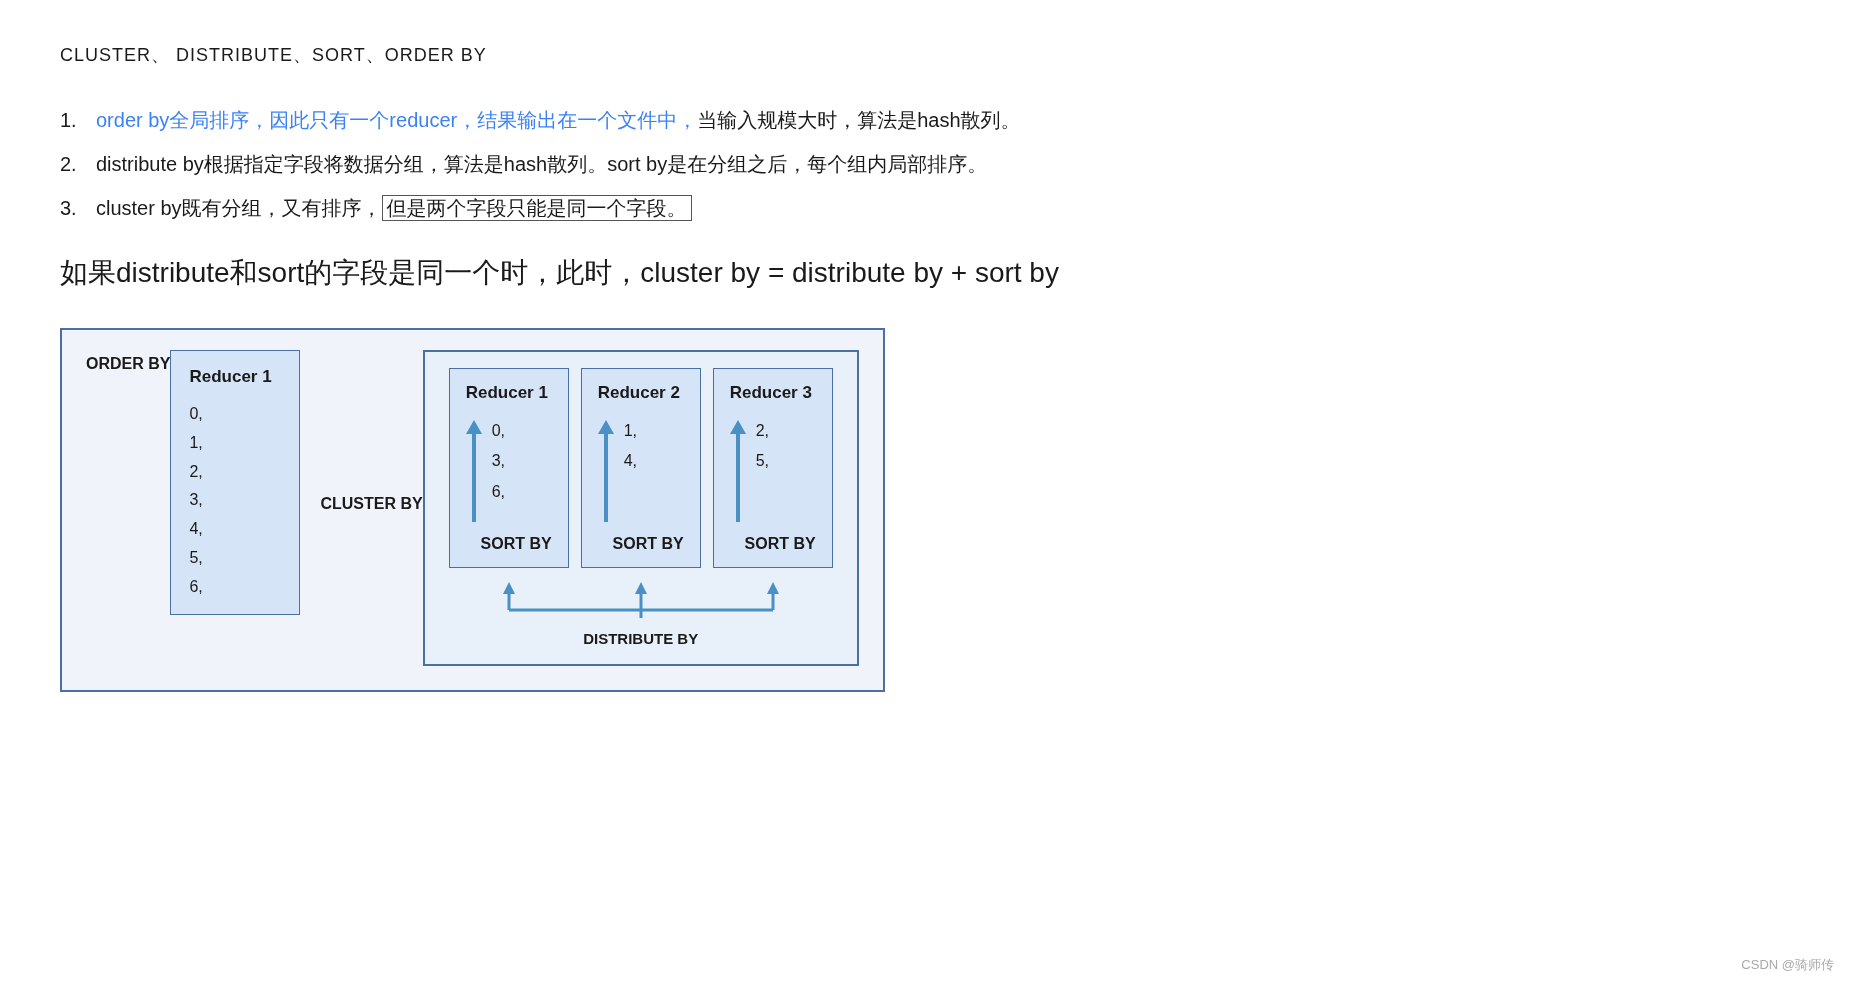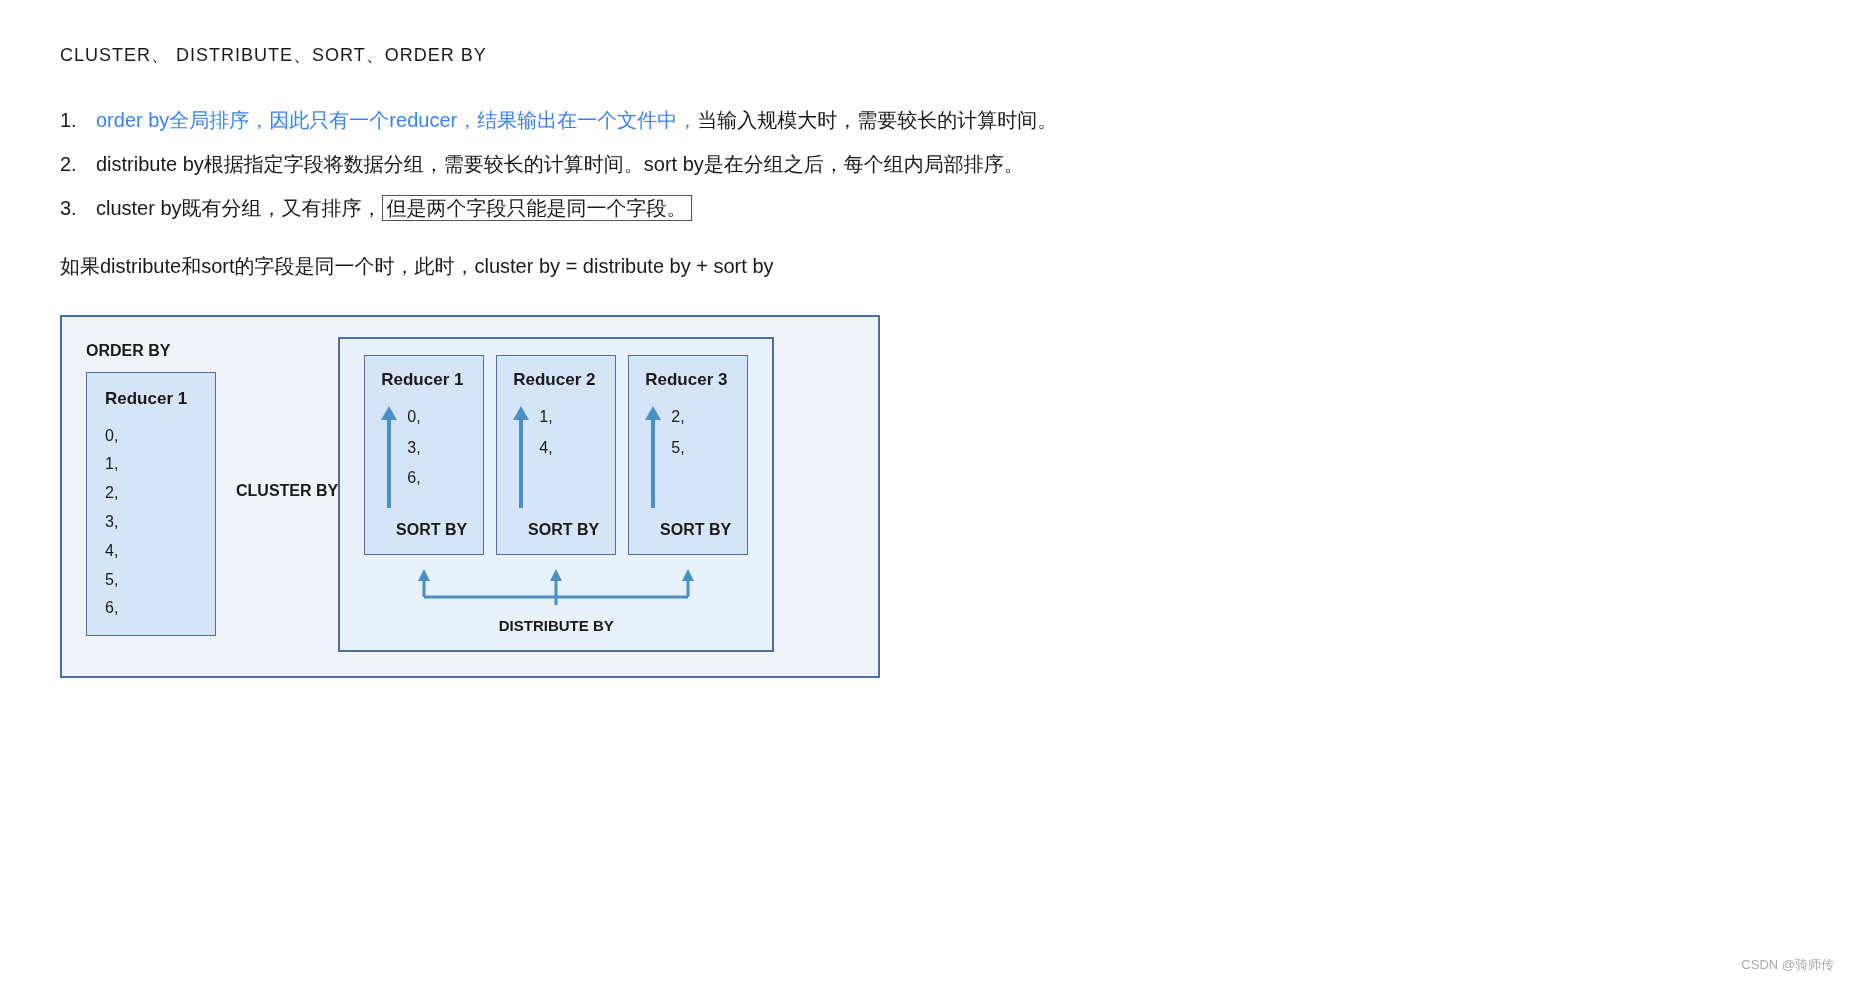--- a/index.html
+++ b/index.html
@@ -31,40 +31,40 @@
       font-size: 20px;
     }
     .red-text { color: #3b82f6; }
     .highlight-box {
       display: inline;
       border: 1.5px solid #555;
       padding: 1px 4px;
     }
     .summary-line {
       margin: 18px 0 32px 0;
-      font-size: 20px;
+      font-size: 28px;
     }
     
     .diagram-container {
       border: 2px solid #4a6fa5;
       background: #f0f4fa;
       display: inline-block;
       padding: 20px 24px 24px 24px;
       position: relative;
       min-width: 820px;
     }
     .diagram-inner {
       display: flex;
       gap: 0;
       align-items: flex-start;
     }
     
     .orderby-section {
       display: flex;
-      flex-direction: column;
+      flex-direction: row;
       align-items: flex-start;
       margin-right: 20px;
     }
     .orderby-label {
       font-weight: 700;
       font-size: 16px;
       margin-bottom: 8px;
       color: #1a1a1a;
     }
     .reducer-box {
@@ -166,27 +166,27 @@
 
 
 <div class="page-title">CLUSTER、 DISTRIBUTE、SORT、ORDER BY</div>
 
 
 <div class="list-section">
 
   <div class="list-item">
     <span class="list-num">1.</span>
     <span>
-      <span class="red-text">order by全局排序，因此只有一个reducer，结果输出在一个文件中，</span><span>当输入规模大时，需要较长的计算时间。</span>
+      <span class="red-text">order by全局排序，因此只有一个reducer，结果输出在一个文件中，</span><span>当输入规模大时，算法是hash散列。</span>
     </span>
   </div>
 
   <div class="list-item">
     <span class="list-num">2.</span>
-    <span>distribute by根据指定字段将数据分组，需要较长的计算时间。sort by是在分组之后，每个组内局部排序。</span>
+    <span>distribute by根据指定字段将数据分组，算法是hash散列。sort by是在分组之后，每个组内局部排序。</span>
   </div>
 
   <div class="list-item">
     <span class="list-num">3.</span>
     <span>
       <span>cluster by既有分组，又有排序，</span><span class="highlight-box">但是两个字段只能是同一个字段。</span>
     </span>
   </div>
 </div>
 

